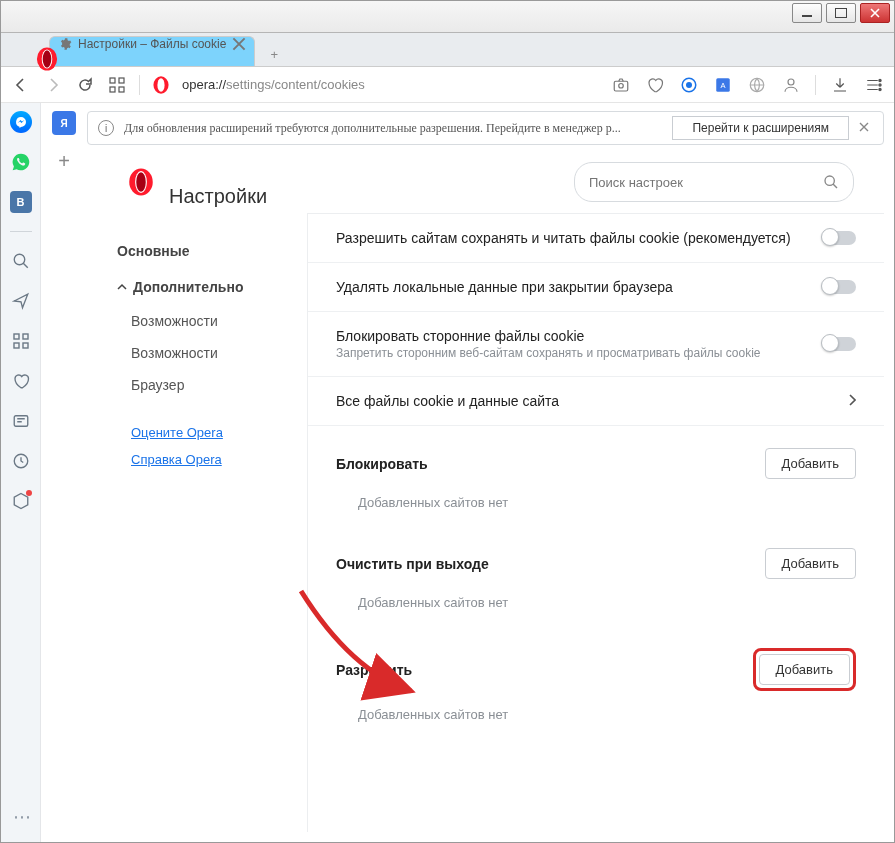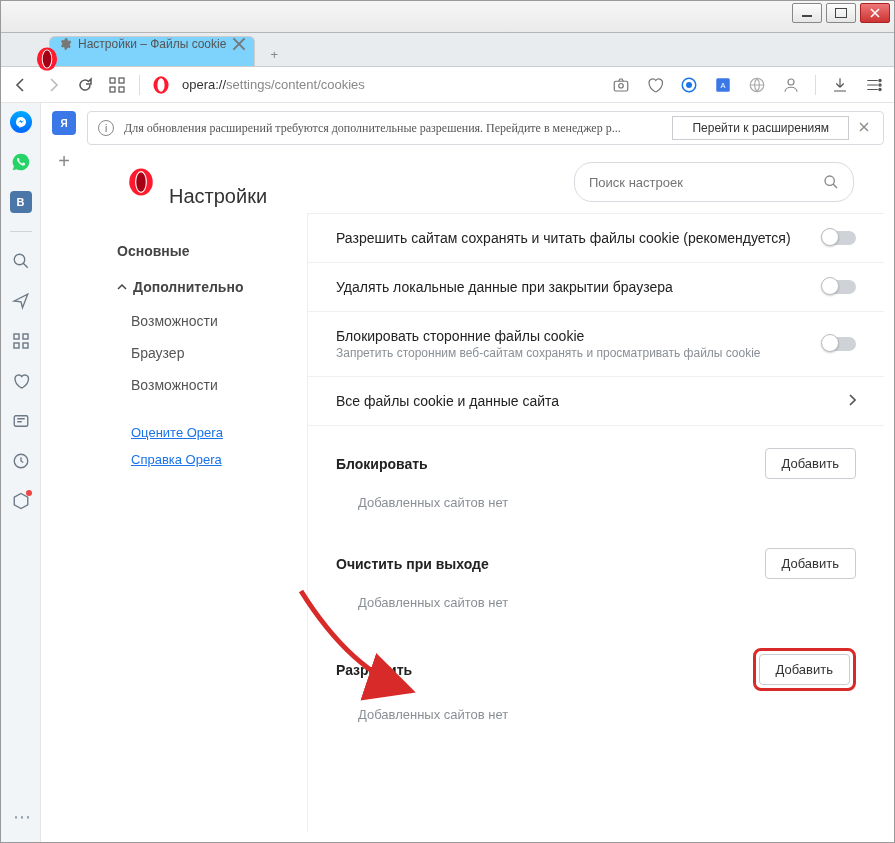--- a/index.html
+++ b/index.html
@@ -304,22 +304,22 @@
 
     <div class="settings-nav">
       <div class="item bold">Основные</div>
       <div class="item expanded">
         <svg width="10" height="10" viewBox="0 0 10 10">
             <path d="M1 7 L5 3 L9 7" fill="none" stroke="#444" stroke-width="1.5"></path>
           </svg>
         <span>Дополнительно</span>
       </div>
       <div class="sub">Возможности</div>
+      <div class="sub">Возможности</div>
       <div class="sub">Браузер</div>
-      <div class="sub">Возможности</div>
       <div class="spacer"></div>
       <div class="linky">Оцените Opera</div>
       <div class="linky">Справка Opera</div>
     </div>
 
     <div class="settings-content">
       <div class="row">
         <div class="lab">
             <div class="t">Разрешить сайтам сохранять и читать файлы cookie (рекомендуется)</div>
           </div>

